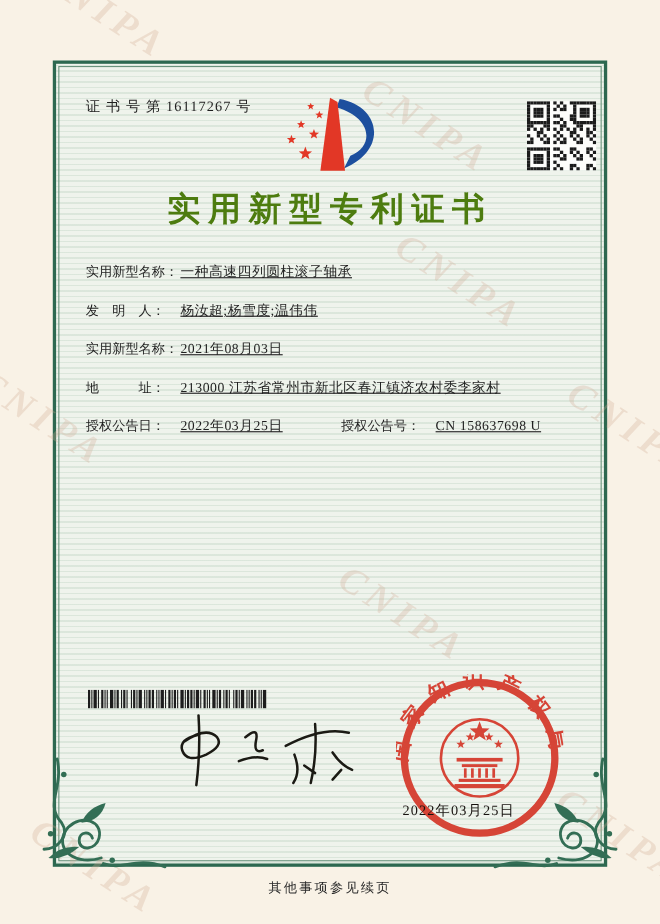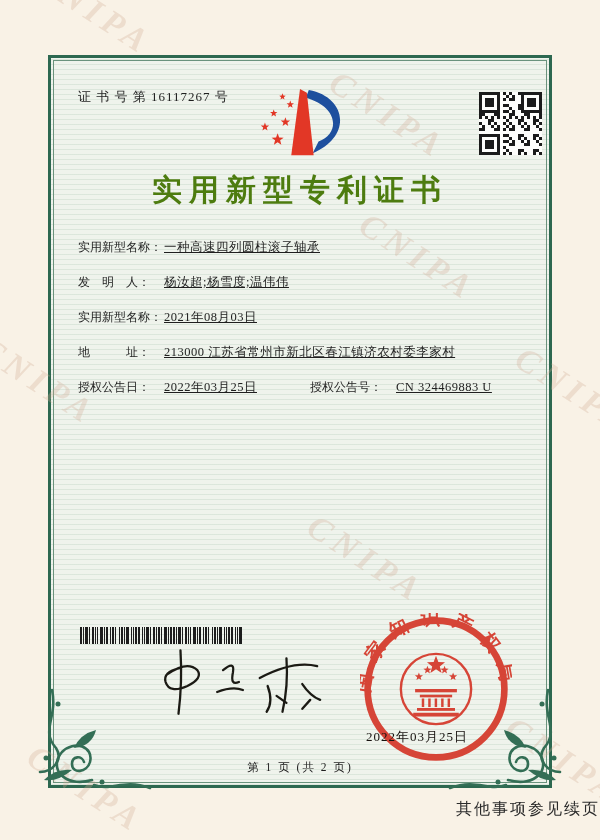--- a/index.html
+++ b/index.html
@@ -46,21 +46,21 @@
   }
   .paras p{margin:0;text-indent:2em;}
   .barcode{position:absolute;left:80px;top:627px;width:163px;height:17px;overflow:hidden;}
   .barcode i{position:absolute;top:0;bottom:0;background:#1d1d1d;}
   .director{position:absolute;left:88px;top:662px;z-index:3;
     font-family:"Liberation Sans","DejaVu Sans",sans-serif;font-size:14px;font-weight:600;line-height:28px;}
   .signature{position:absolute;left:126px;top:644px;width:208px;height:86px;z-index:3;}
   .seal{position:absolute;left:360px;top:613px;width:152px;height:152px;opacity:0.93;z-index:2;}
   .seal-date{position:absolute;left:366px;top:728px;font-size:13px;letter-spacing:1px;color:#17120f;z-index:4;}
   .page-info{position:absolute;left:0;right:0;top:760px;text-align:center;font-size:11.5px;letter-spacing:2px;}
-  .note{position:absolute;left:0;right:0;top:799px;text-align:right;font-size:16px;letter-spacing:2px;color:#2a2a2a;}
+  .note{position:absolute;left:0;right:0;top:799px;text-align:center;font-size:12px;letter-spacing:2px;color:#2a2a2a;}
   .corners{position:absolute;left:0;top:658px;width:600px;height:150px;z-index:4;pointer-events:none;}
 </style>
 </head>
 <body>
 
 <div class="frame"></div>
 
 <div class="wm" style="left:28px;top:-8px;">CNIPA</div>
 <div class="wm" style="left:322px;top:96px;">CNIPA</div>
 <div class="wm" style="left:352px;top:238px;">CNIPA</div>
@@ -302,21 +302,21 @@
     <div class="frow">
       <span class="flabel">发　明　人：</span><span class="fvalue">杨汝超;杨雪度;温伟伟</span>
     </div>
     <div class="frow">
       <span class="flabel">实用新型名称：</span><span class="fvalue">2021年08月03日</span>
     </div>
     <div class="frow">
       <span class="flabel">地　　　址：</span><span class="fvalue">213000 江苏省常州市新北区春江镇济农村委李家村</span>
     </div>
     <div class="frow">
-      <span class="pair"><span class="flabel">授权公告日：</span><span class="fvalue">2022年03月25日</span></span><span class="flabel">授权公告号：</span><span class="fvalue">CN 324469883 U</span>
+      <span class="pair"><span class="flabel">授权公告日：</span><span class="fvalue">2022年03月25日</span></span><span class="flabel">授权公告号：</span><span class="fvalue">CN 158637698 U</span>
     </div>
   </div>
 
 
   <div class="barcode" id="barcode">
       <i style="left: 0px; width: 2px;"></i>
       <i style="left: 3px; width: 1px;"></i>
       <i style="left: 5px; width: 3px;"></i>
       <i style="left: 9px; width: 1px;"></i>
       <i style="left: 12px; width: 2px;"></i>
@@ -413,21 +413,20 @@
         <rect x="5.4" y="10" width="2.6" height="9"></rect>
         <rect x="12.2" y="10" width="2.6" height="9"></rect>
         <rect x="-20" y="20" width="40" height="3"></rect>
         <rect x="-24" y="25" width="48" height="4"></rect>
       </g>
     </g>
   </svg>
 
   <div class="seal-date">2022年03月25日</div>
 
-  <div class="page-info">第 1 页 (共 2 页)</div>
 
   <div class="note">其他事项参见续页</div>
 
   <svg class="corners" viewBox="0 0 600 150">
     <g id="flG" fill="none" stroke="#336e55" stroke-width="2.6" stroke-linecap="round">
       <path d="M150,130 C122,120 112,134 94,127"></path>
       <path d="M52,32 C58,60 40,72 56,90 C64,102 52,114 40,114"></path>
       <path d="M92,122 C64,130 48,110 62,94 C74,82 94,88 90,104 C87,115 72,116 72,106 C72,98 82,97 84,104"></path>
       <path d="M96,72 Q80,76 74,90 Q92,88 96,72 Z" fill="#336e55" stroke="none"></path>
       <path d="M44,122 Q56,110 72,112 Q58,124 44,122 Z" fill="#336e55" stroke="none"></path>

